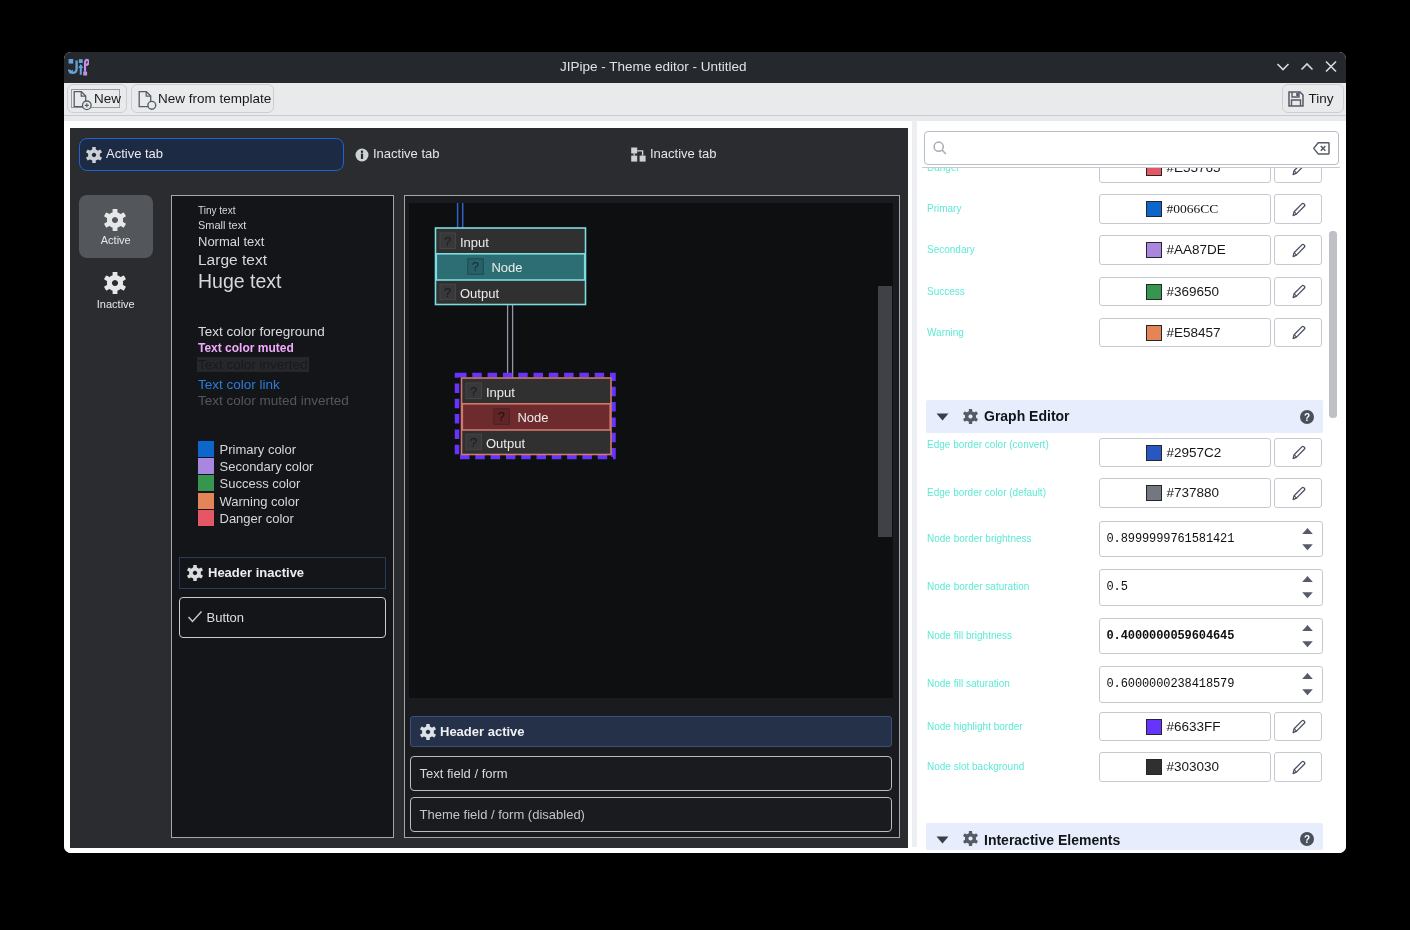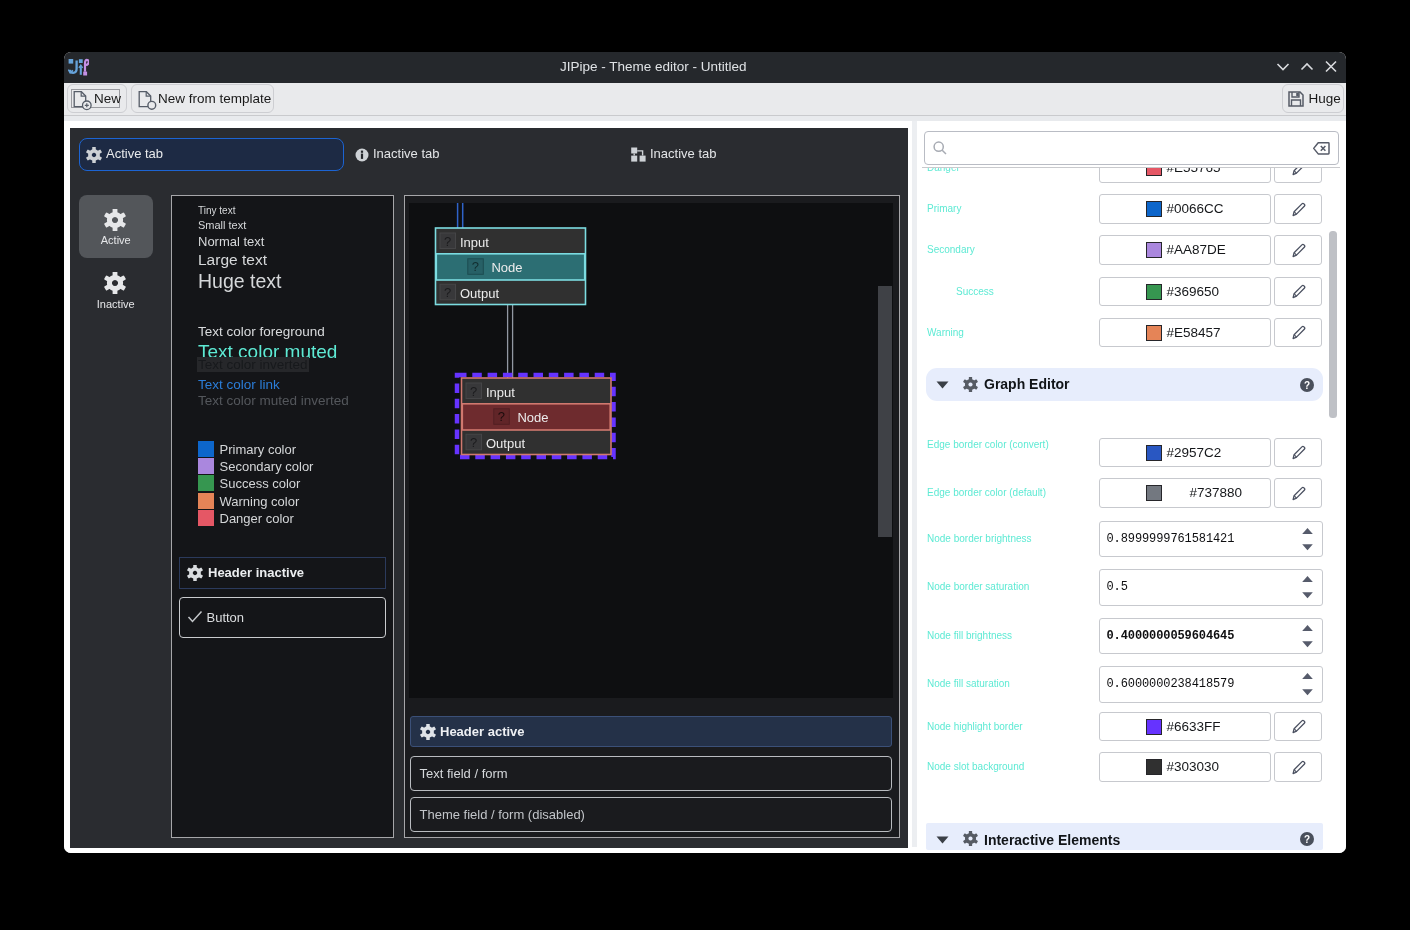--- a/index.html
+++ b/index.html
@@ -78,21 +78,21 @@
 </svg>
 <div class="abs" style="left:158px;top:84px;height:29px;line-height:29px;font-size:13.5px;color:#191919;">New from template</div>
 
 <div class="tb-btn" style="left:1281.5px;width:62px;"></div>
 <svg class="abs" style="left:1287px;top:90px;" width="18" height="18" viewBox="0 0 18 18">
   <path d="M2 2 h11 l3 3 v11 h-14 z" fill="none" stroke="#555b66" stroke-width="1.5"></path>
   <path d="M5 2 v5 h7 v-5" fill="none" stroke="#555b66" stroke-width="1.4"></path>
   <rect x="9.2" y="3" width="2.6" height="3" fill="#555b66"></rect>
   <path d="M4.5 16 v-6 h9 v6" fill="none" stroke="#555b66" stroke-width="1.4"></path>
 </svg>
-<div class="abs" style="left:1308.5px;top:84px;height:29px;line-height:29px;font-size:13.5px;color:#191919;">Huge</div>
+<div class="abs" style="left:1308.5px;top:84px;height:29px;line-height:29px;font-size:13.5px;color:#191919;">Tiny</div>
 
 <div class="abs" style="left:78.5px;top:138px;width:265.5px;height:32.5px;background:#1d2a44;border:1.5px solid #1c64d2;border-radius:8px;box-sizing:border-box;"></div>
 <svg class="abs" style="left:86px;top:146.5px;" width="16" height="16" viewBox="0 0 16 16">
     <g fill="#cdd1d5">
       <path fill-rule="evenodd" d="M8 2.1 A5.9 5.9 0 1 0 8.001 2.1 Z M8 5.8 A2.2 2.2 0 1 1 7.999 5.8 Z"></path>
       <rect x="6.25" y="-0.3" width="3.5" height="3.6" rx="0.7" transform="rotate(0 8 8)"></rect>
       <rect x="6.25" y="-0.3" width="3.5" height="3.6" rx="0.7" transform="rotate(60 8 8)"></rect>
       <rect x="6.25" y="-0.3" width="3.5" height="3.6" rx="0.7" transform="rotate(120 8 8)"></rect>
       <rect x="6.25" y="-0.3" width="3.5" height="3.6" rx="0.7" transform="rotate(180 8 8)"></rect>
       <rect x="6.25" y="-0.3" width="3.5" height="3.6" rx="0.7" transform="rotate(240 8 8)"></rect>
@@ -144,21 +144,21 @@
   </svg>
 <div class="abs" style="left:78.5px;top:298px;width:74.5px;text-align:center;font-size:11px;color:#e6e7e9;">Inactive</div>
 
 <div class="panel" style="left:170.5px;top:195px;width:223px;height:643px;"></div>
 <div class="abs" style="left:198px;top:205px;font-size:10px;color:#d6d8da;">Tiny text</div>
 <div class="abs" style="left:198px;top:218.5px;font-size:11px;color:#d6d8da;">Small text</div>
 <div class="abs" style="left:198px;top:233.5px;font-size:13px;color:#d6d8da;">Normal text</div>
 <div class="abs" style="left:198px;top:250.5px;font-size:15.5px;color:#d6d8da;">Large text</div>
 <div class="abs" style="left:198px;top:269.5px;font-size:19.5px;color:#d6d8da;">Huge text</div>
 <div class="abs" style="left:198px;top:324px;font-size:13.5px;color:#d9dbdd;">Text color foreground</div>
-<div class="abs" style="left:198px;top:340.5px;font-size:19px;color:#5eead4;">Text color muted</div>
+<div class="abs" style="left:198px;top:340.5px;font-size:12px;color:#f0abfc;font-weight:bold;">Text color muted</div>
 <div class="abs" style="left:196.5px;top:357px;font-size:13.5px;color:#17191c;background:#26272a;padding:0 1.5px;">Text color inverted</div>
 <div class="abs" style="left:198px;top:373.5px;font-size:13.5px;color:#54575c;margin-top:19px;">Text color muted inverted</div>
 <div class="abs" style="left:198px;top:377px;font-size:13.5px;color:#2b7dd8;">Text color link</div>
 
 <div class="abs" style="left:198px;top:441px;width:16px;height:16px;background:#0d66cb;"></div>
 <div class="abs" style="left:198px;top:458.2px;width:16px;height:16px;background:#aa87de;"></div>
 <div class="abs" style="left:198px;top:475.4px;width:16px;height:16px;background:#369650;"></div>
 <div class="abs" style="left:198px;top:492.6px;width:16px;height:16px;background:#e58457;"></div>
 <div class="abs" style="left:198px;top:509.8px;width:16px;height:16px;background:#e55765;"></div>
 <div class="abs" style="left:219.5px;top:441px;height:17px;line-height:17px;font-size:13px;color:#d4d6d8;">Primary color</div>
@@ -271,58 +271,58 @@
   <path d="M10.2 10.2 L14 14" stroke="#a7abb3" stroke-width="1.5"></path>
 </svg>
 <svg class="abs" style="left:1313px;top:141.6px;" width="17" height="13" viewBox="0 0 17 13">
   <path d="M5.2 0.8 H15.4 Q16 0.8 16 1.4 V11.3 Q16 11.9 15.4 11.9 H5.2 L0.7 6.35 Z" fill="none" stroke="#565b68" stroke-width="1.5" stroke-linejoin="round"></path>
   <path d="M7.8 3.9 L12.4 8.8 M12.4 3.9 L7.8 8.8" stroke="#565b68" stroke-width="1.5"></path>
 </svg>
 
 <div class="rowlbl" style="left:927px;top:194.3px;height:29.5px;line-height:29.5px;">Primary</div>
 <div class="cbox" style="top:194.3px;"></div>
 <div class="swatch" style="top:201.3px;background:#0d66cb;"></div>
-<div class="hex" style="top:194.3px;height:29.5px;line-height:29.5px;">#0066CC</div>
+<div class="hex" style="top:194.3px;height:29.5px;line-height:29.5px;font-family:Liberation Serif, serif;">#0066CC</div>
 <div class="ebtn" style="top:194.3px;"></div>
 <svg class="abs" style="left:1290.5px;top:200.8px;" width="15" height="17" viewBox="0 0 15 17">
     <path d="M2.1 14.6 L3.1 10.7 L10.9 2.9 Q11.9 1.9 12.9 2.9 L13.3 3.3 Q14.3 4.3 13.3 5.3 L5.5 13.1 Z" fill="none" stroke="#4a5060" stroke-width="1.3" stroke-linejoin="round"></path>
     <path d="M3.1 10.7 L5.5 13.1" stroke="#4a5060" stroke-width="1.1"></path>
   </svg>
 
 <div class="rowlbl" style="left:927px;top:235.4px;height:29.5px;line-height:29.5px;">Secondary</div>
 <div class="cbox" style="top:235.4px;"></div>
 <div class="swatch" style="top:242.4px;background:#aa87de;"></div>
 <div class="hex" style="top:235.4px;height:29.5px;line-height:29.5px;">#AA87DE</div>
 <div class="ebtn" style="top:235.4px;"></div>
 <svg class="abs" style="left:1290.5px;top:241.9px;" width="15" height="17" viewBox="0 0 15 17">
     <path d="M2.1 14.6 L3.1 10.7 L10.9 2.9 Q11.9 1.9 12.9 2.9 L13.3 3.3 Q14.3 4.3 13.3 5.3 L5.5 13.1 Z" fill="none" stroke="#4a5060" stroke-width="1.3" stroke-linejoin="round"></path>
     <path d="M3.1 10.7 L5.5 13.1" stroke="#4a5060" stroke-width="1.1"></path>
   </svg>
 
-<div class="rowlbl" style="left:927px;top:276.5px;height:29.5px;line-height:29.5px;margin-left:29px;">Success</div>
+<div class="rowlbl" style="left:927px;top:276.5px;height:29.5px;line-height:29.5px;">Success</div>
 <div class="cbox" style="top:276.5px;"></div>
 <div class="swatch" style="top:283.5px;background:#369650;"></div>
 <div class="hex" style="top:276.5px;height:29.5px;line-height:29.5px;">#369650</div>
 <div class="ebtn" style="top:276.5px;"></div>
 <svg class="abs" style="left:1290.5px;top:282.9px;" width="15" height="17" viewBox="0 0 15 17">
     <path d="M2.1 14.6 L3.1 10.7 L10.9 2.9 Q11.9 1.9 12.9 2.9 L13.3 3.3 Q14.3 4.3 13.3 5.3 L5.5 13.1 Z" fill="none" stroke="#4a5060" stroke-width="1.3" stroke-linejoin="round"></path>
     <path d="M3.1 10.7 L5.5 13.1" stroke="#4a5060" stroke-width="1.1"></path>
   </svg>
 
 <div class="rowlbl" style="left:927px;top:317.5px;height:29.5px;line-height:29.5px;">Warning</div>
 <div class="cbox" style="top:317.5px;"></div>
 <div class="swatch" style="top:324.5px;background:#e58457;"></div>
 <div class="hex" style="top:317.5px;height:29.5px;line-height:29.5px;">#E58457</div>
 <div class="ebtn" style="top:317.5px;"></div>
 <svg class="abs" style="left:1290.5px;top:324px;" width="15" height="17" viewBox="0 0 15 17">
     <path d="M2.1 14.6 L3.1 10.7 L10.9 2.9 Q11.9 1.9 12.9 2.9 L13.3 3.3 Q14.3 4.3 13.3 5.3 L5.5 13.1 Z" fill="none" stroke="#4a5060" stroke-width="1.3" stroke-linejoin="round"></path>
     <path d="M3.1 10.7 L5.5 13.1" stroke="#4a5060" stroke-width="1.1"></path>
   </svg>
 
-<div class="sechdr" style="top:368px;border-radius:11px;">
+<div class="sechdr" style="top:400px;">
   <svg class="abs" style="left:10px;top:13px;" width="13" height="8" viewBox="0 0 13 8">
       <path d="M0.5 0.5 h12 l-6 7 z" fill="#3a3f46"></path>
     </svg>
   <svg class="abs" style="left:37px;top:8.5px;" width="15" height="15" viewBox="0 0 16 16">
       <g fill="#565b64">
         <path fill-rule="evenodd" d="M8 2.1 A5.9 5.9 0 1 0 8.001 2.1 Z M8 5.8 A2.2 2.2 0 1 1 7.999 5.8 Z"></path>
         <rect x="6.25" y="-0.3" width="3.5" height="3.6" rx="0.7" transform="rotate(0 8 8)"></rect>
         <rect x="6.25" y="-0.3" width="3.5" height="3.6" rx="0.7" transform="rotate(60 8 8)"></rect>
         <rect x="6.25" y="-0.3" width="3.5" height="3.6" rx="0.7" transform="rotate(120 8 8)"></rect>
         <rect x="6.25" y="-0.3" width="3.5" height="3.6" rx="0.7" transform="rotate(180 8 8)"></rect>
@@ -343,21 +343,21 @@
 <div class="hex" style="top:437.5px;height:29.5px;line-height:29.5px;">#2957C2</div>
 <div class="ebtn" style="top:437.5px;"></div>
 <svg class="abs" style="left:1290.5px;top:444px;" width="15" height="17" viewBox="0 0 15 17">
     <path d="M2.1 14.6 L3.1 10.7 L10.9 2.9 Q11.9 1.9 12.9 2.9 L13.3 3.3 Q14.3 4.3 13.3 5.3 L5.5 13.1 Z" fill="none" stroke="#4a5060" stroke-width="1.3" stroke-linejoin="round"></path>
     <path d="M3.1 10.7 L5.5 13.1" stroke="#4a5060" stroke-width="1.1"></path>
   </svg>
 
 <div class="rowlbl" style="left:927px;top:478px;height:29.5px;line-height:29.5px;">Edge border color (default)</div>
 <div class="cbox" style="top:478px;"></div>
 <div class="swatch" style="top:485px;background:#737880;"></div>
-<div class="hex" style="top:478px;height:29.5px;line-height:29.5px;margin-left:23px;">#737880</div>
+<div class="hex" style="top:478px;height:29.5px;line-height:29.5px;">#737880</div>
 <div class="ebtn" style="top:478px;"></div>
 <svg class="abs" style="left:1290.5px;top:484.5px;" width="15" height="17" viewBox="0 0 15 17">
     <path d="M2.1 14.6 L3.1 10.7 L10.9 2.9 Q11.9 1.9 12.9 2.9 L13.3 3.3 Q14.3 4.3 13.3 5.3 L5.5 13.1 Z" fill="none" stroke="#4a5060" stroke-width="1.3" stroke-linejoin="round"></path>
     <path d="M3.1 10.7 L5.5 13.1" stroke="#4a5060" stroke-width="1.1"></path>
   </svg>
 
 <div class="rowlbl" style="left:927px;top:520.5px;height:36.8px;line-height:36.8px;">Node border brightness</div>
 <div class="nbox" style="top:520.5px;"></div>
 <div class="numtxt" style="top:520.5px;height:36.8px;line-height:36.8px;">0.8999999761581421</div>
 <svg class="abs" style="left:1301.5px;top:527.7px;" width="11" height="23" viewBox="0 0 11 23">

